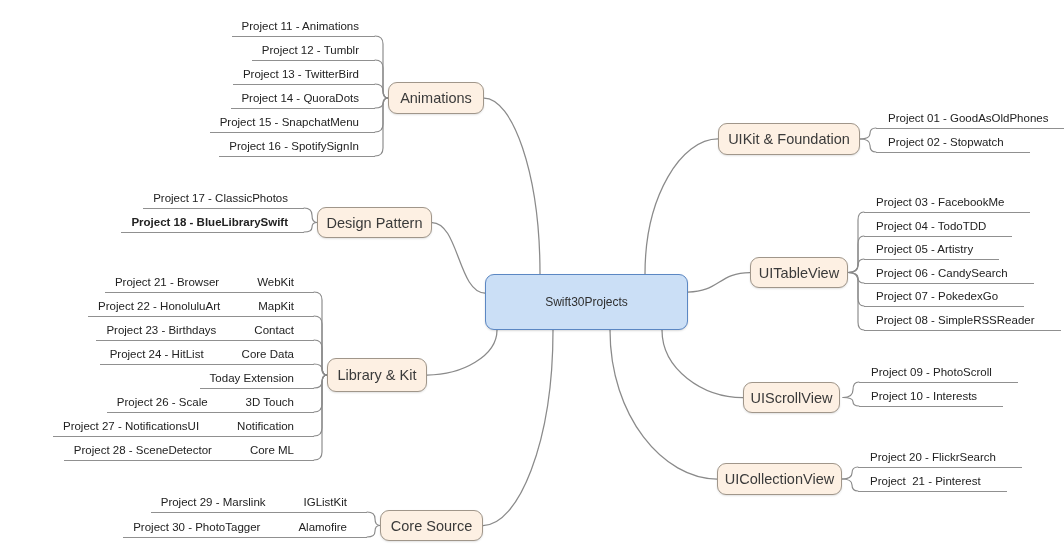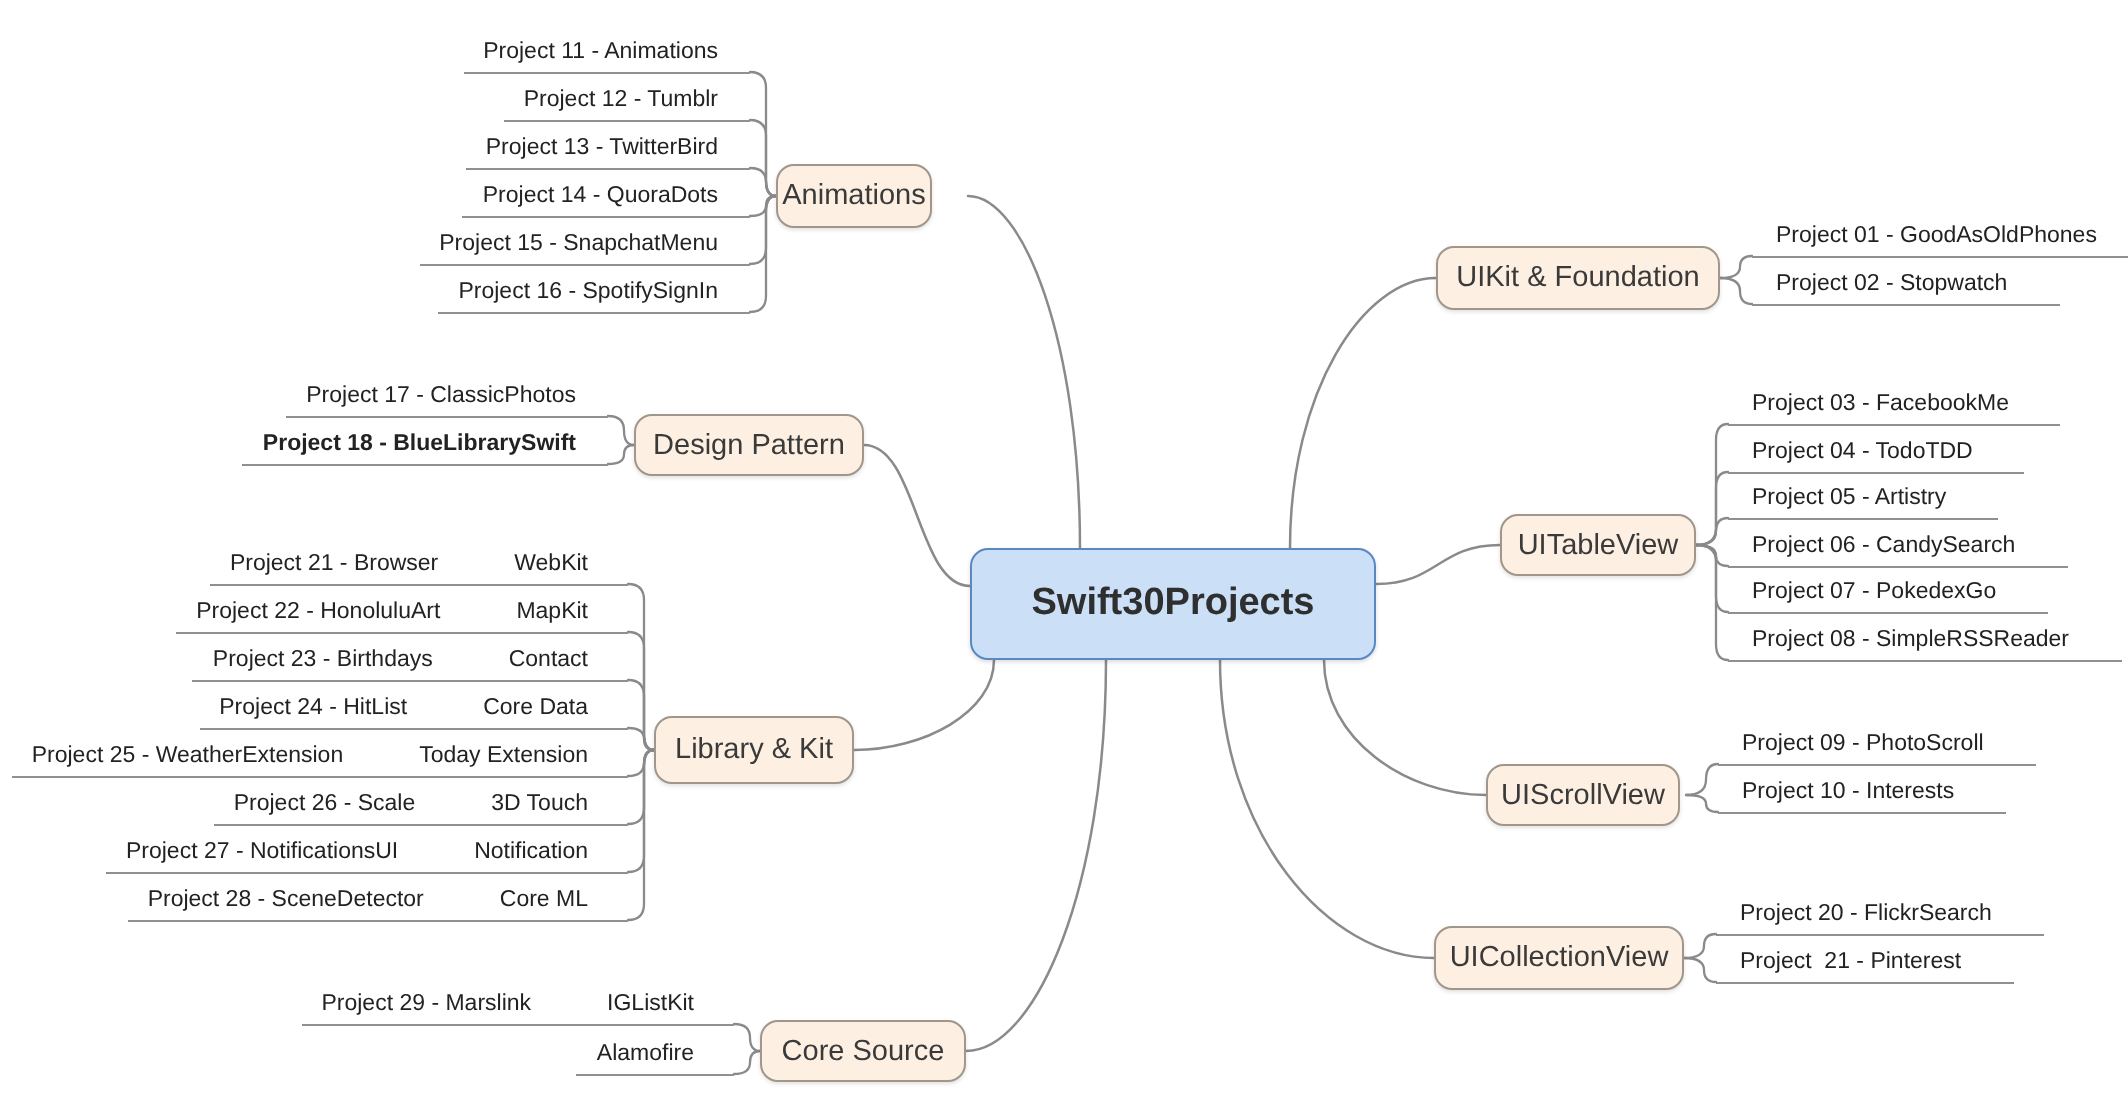--- a/index.html
+++ b/index.html
@@ -11,21 +11,21 @@
   #wires path{fill:none;stroke:var(--line,#8a8a8a);stroke-width:1.15;stroke-linecap:round;}
   #wires path.trunk{stroke-width:1.25;}
   .node{
     position:absolute;display:flex;align-items:center;justify-content:center;
     box-sizing:border-box;border-radius:9px;white-space:pre;cursor:default;
   }
   .center-node{
     background:var(--center-fill,#cbdff6);
     border:1.5px solid var(--center-border,#5b87c3);
     color:var(--center-text,#2f2f2f);
-    font-size:19px;font-weight:bold;
+    font-size:12px;font-weight:normal;
     box-shadow:0 1px 2px rgba(0,0,0,0.15);
   }
   .branch-node{
     background:var(--branch-fill,#fdf0e3);
     border:1px solid var(--branch-border,#a0968a);
     color:var(--branch-text,#3a3a3a);
     font-size:14.5px;
     box-shadow:0 1px 2px rgba(0,0,0,0.12);
   }
   .leaf{
@@ -80,42 +80,42 @@
       <path d="M 864 330 Q 858 330 858 322 L 858 280.5 Q 858 272.5 848 272.5"></path>
       <path d="M 662 330 C 662 369.1, 702.5 397.5, 743 397.5" class="trunk"></path>
       <path d="M 859 382 Q 853 382 853 389.75 L 853 389.75 Q 853 397.5 843 397.5"></path>
       <path d="M 859 406 Q 853 406 853 401.75 L 853 401.75 Q 853 397.5 843 397.5"></path>
       <path d="M 610 330 C 610 416.4, 663.5 479, 717 479" class="trunk"></path>
       <path d="M 858 467 Q 852 467 852 473 L 852 473 Q 852 479 842 479"></path>
       <path d="M 858 491 Q 852 491 852 485 L 852 485 Q 852 479 842 479"></path>
     </svg>
   <div class="node center-node" id="center-node" style="left: 485px; top: 274px; width: 203px; height: 56px;">Swift30Projects</div>
   <div id="nodes">
-      <div class="node branch-node" style="left: 388px; top: 82px; width: 78px; height: 32px;">Animations</div>
+      <div class="node branch-node" style="left: 388px; top: 82px; width: 96px; height: 32px;">Animations</div>
       <div class="leaf leaf-left" style="top: 16px; right: 689px;"><span>Project 11 - Animations</span></div>
       <div class="leaf leaf-left" style="top: 40px; right: 689px;"><span>Project 12 - Tumblr</span></div>
       <div class="leaf leaf-left" style="top: 64px; right: 689px;"><span>Project 13 - TwitterBird</span></div>
       <div class="leaf leaf-left" style="top: 88px; right: 689px;"><span>Project 14 - QuoraDots</span></div>
       <div class="leaf leaf-left" style="top: 112px; right: 689px;"><span>Project 15 - SnapchatMenu</span></div>
       <div class="leaf leaf-left" style="top: 136px; right: 689px;"><span>Project 16 - SpotifySignIn</span></div>
       <div class="node branch-node" style="left: 317px; top: 207px; width: 115px; height: 31px;">Design Pattern</div>
       <div class="leaf leaf-left" style="top: 188px; right: 760px;"><span>Project 17 - ClassicPhotos</span></div>
       <div class="leaf leaf-left" style="top: 212px; right: 760px; font-weight: bold;"><span>Project 18 - BlueLibrarySwift</span></div>
       <div class="node branch-node" style="left: 327px; top: 358px; width: 100px; height: 34px;">Library &amp; Kit</div>
       <div class="leaf leaf-left two-col" style="top: 272px; right: 750px;"><span>Project 21 - Browser</span><span>WebKit</span></div>
       <div class="leaf leaf-left two-col" style="top: 296px; right: 750px;"><span>Project 22 - HonoluluArt</span><span>MapKit</span></div>
       <div class="leaf leaf-left two-col" style="top: 320px; right: 750px;"><span>Project 23 - Birthdays</span><span>Contact</span></div>
       <div class="leaf leaf-left two-col" style="top: 344px; right: 750px;"><span>Project 24 - HitList</span><span>Core Data</span></div>
-      <div class="leaf leaf-left two-col" style="top: 368px; right: 750px;"><span>Project 25 - WeatherExtension</span><span>Today Extension</span></div>
+      <div class="leaf leaf-left two-col" style="top: 368px; right: 750px;"><span>Today Extension</span></div>
       <div class="leaf leaf-left two-col" style="top: 392px; right: 750px;"><span>Project 26 - Scale</span><span>3D Touch</span></div>
       <div class="leaf leaf-left two-col" style="top: 416px; right: 750px;"><span>Project 27 - NotificationsUI</span><span>Notification</span></div>
       <div class="leaf leaf-left two-col" style="top: 440px; right: 750px;"><span>Project 28 - SceneDetector</span><span>Core ML</span></div>
       <div class="node branch-node" style="left: 380px; top: 510px; width: 103px; height: 31px;">Core Source</div>
       <div class="leaf leaf-left two-col" style="top: 492px; right: 697px;"><span>Project 29 - Marslink</span><span>IGListKit</span></div>
-      <div class="leaf leaf-left two-col" style="top: 517px; right: 697px;"><span>Alamofire</span></div>
+      <div class="leaf leaf-left two-col" style="top: 517px; right: 697px;"><span>Project 30 - PhotoTagger</span><span>Alamofire</span></div>
       <div class="node branch-node" style="left: 718px; top: 123px; width: 142px; height: 32px;">UIKit &amp; Foundation</div>
       <div class="leaf leaf-right" style="top: 108px; left: 876px;"><span>Project 01 - GoodAsOldPhones</span></div>
       <div class="leaf leaf-right" style="top: 132px; left: 876px;"><span>Project 02 - Stopwatch</span></div>
       <div class="node branch-node" style="left: 750px; top: 257px; width: 98px; height: 31px;">UITableView</div>
       <div class="leaf leaf-right" style="top: 192px; left: 864px;"><span>Project 03 - FacebookMe</span></div>
       <div class="leaf leaf-right" style="top: 216px; left: 864px;"><span>Project 04 - TodoTDD</span></div>
       <div class="leaf leaf-right" style="top: 239px; left: 864px; align-items: flex-end;"><span>Project 05 - Artistry</span></div>
       <div class="leaf leaf-right" style="top: 263px; left: 864px;"><span>Project 06 - CandySearch</span></div>
       <div class="leaf leaf-right" style="top: 286px; left: 864px;"><span>Project 07 - PokedexGo</span></div>
       <div class="leaf leaf-right" style="top: 310px; left: 864px;"><span>Project 08 - SimpleRSSReader</span></div>

